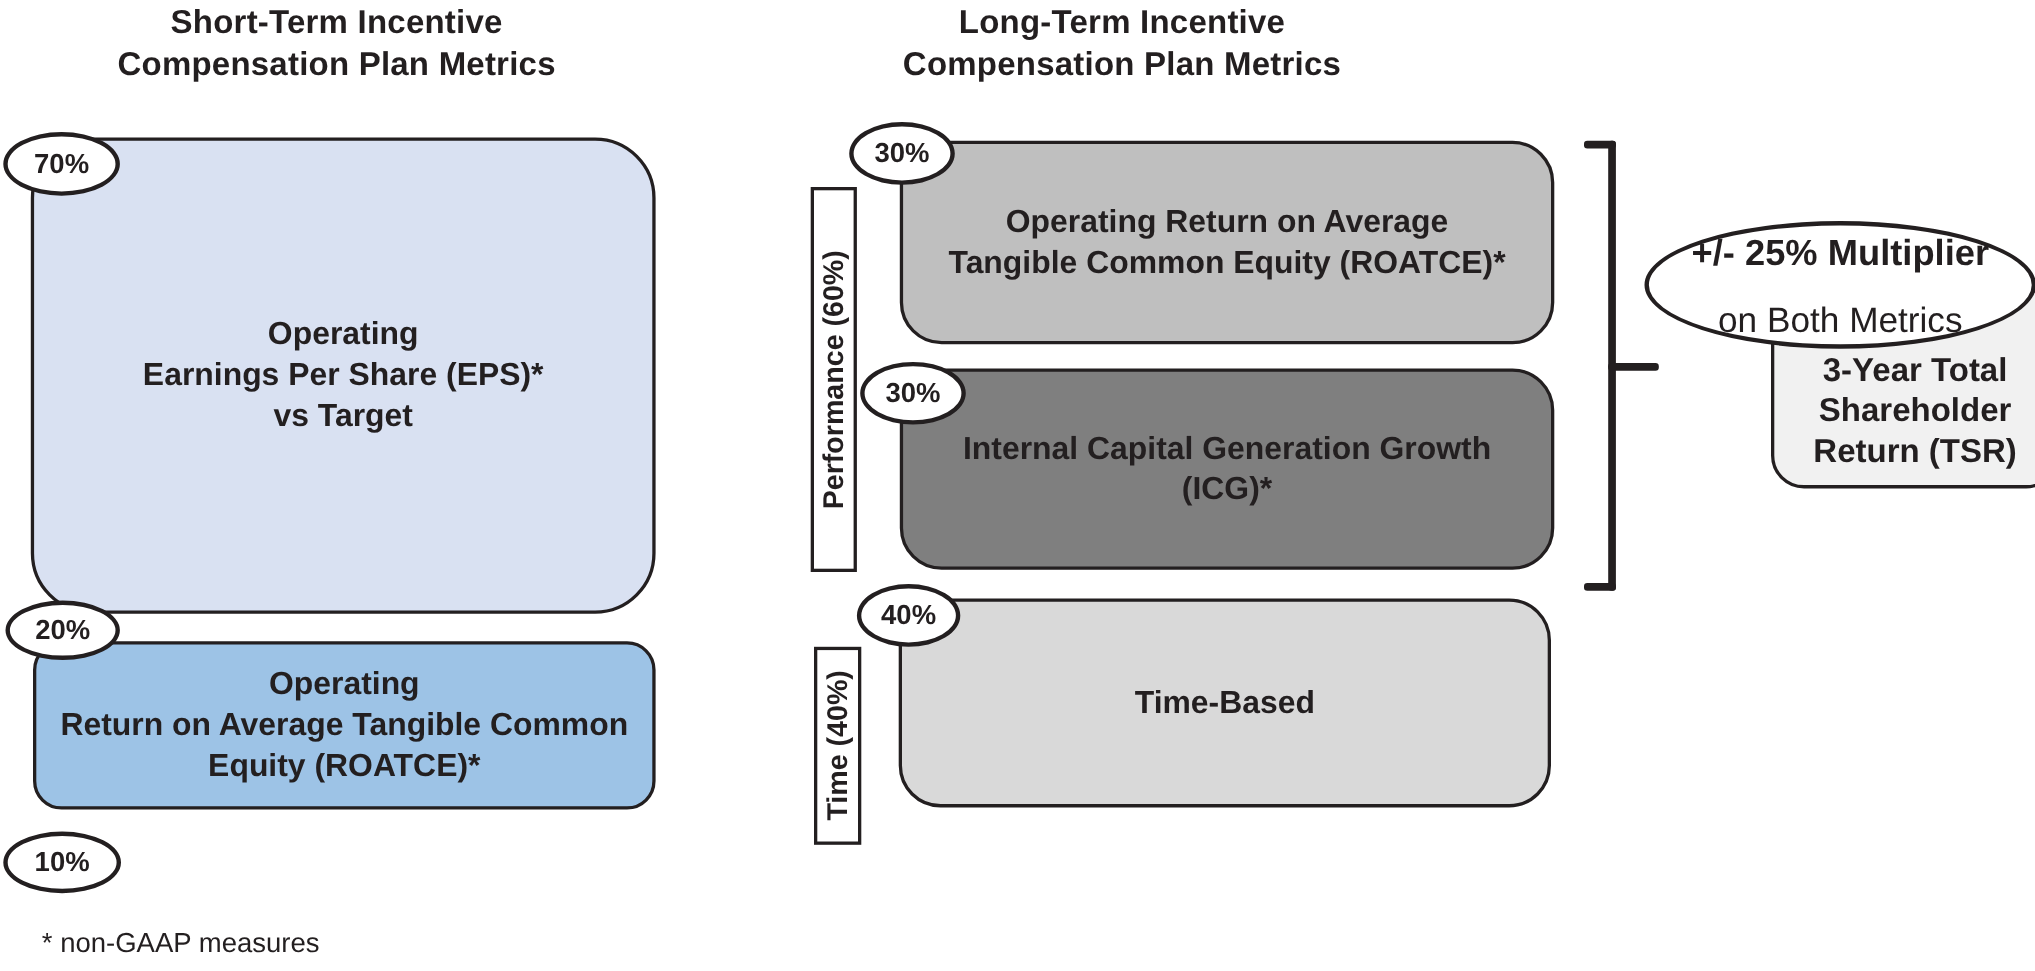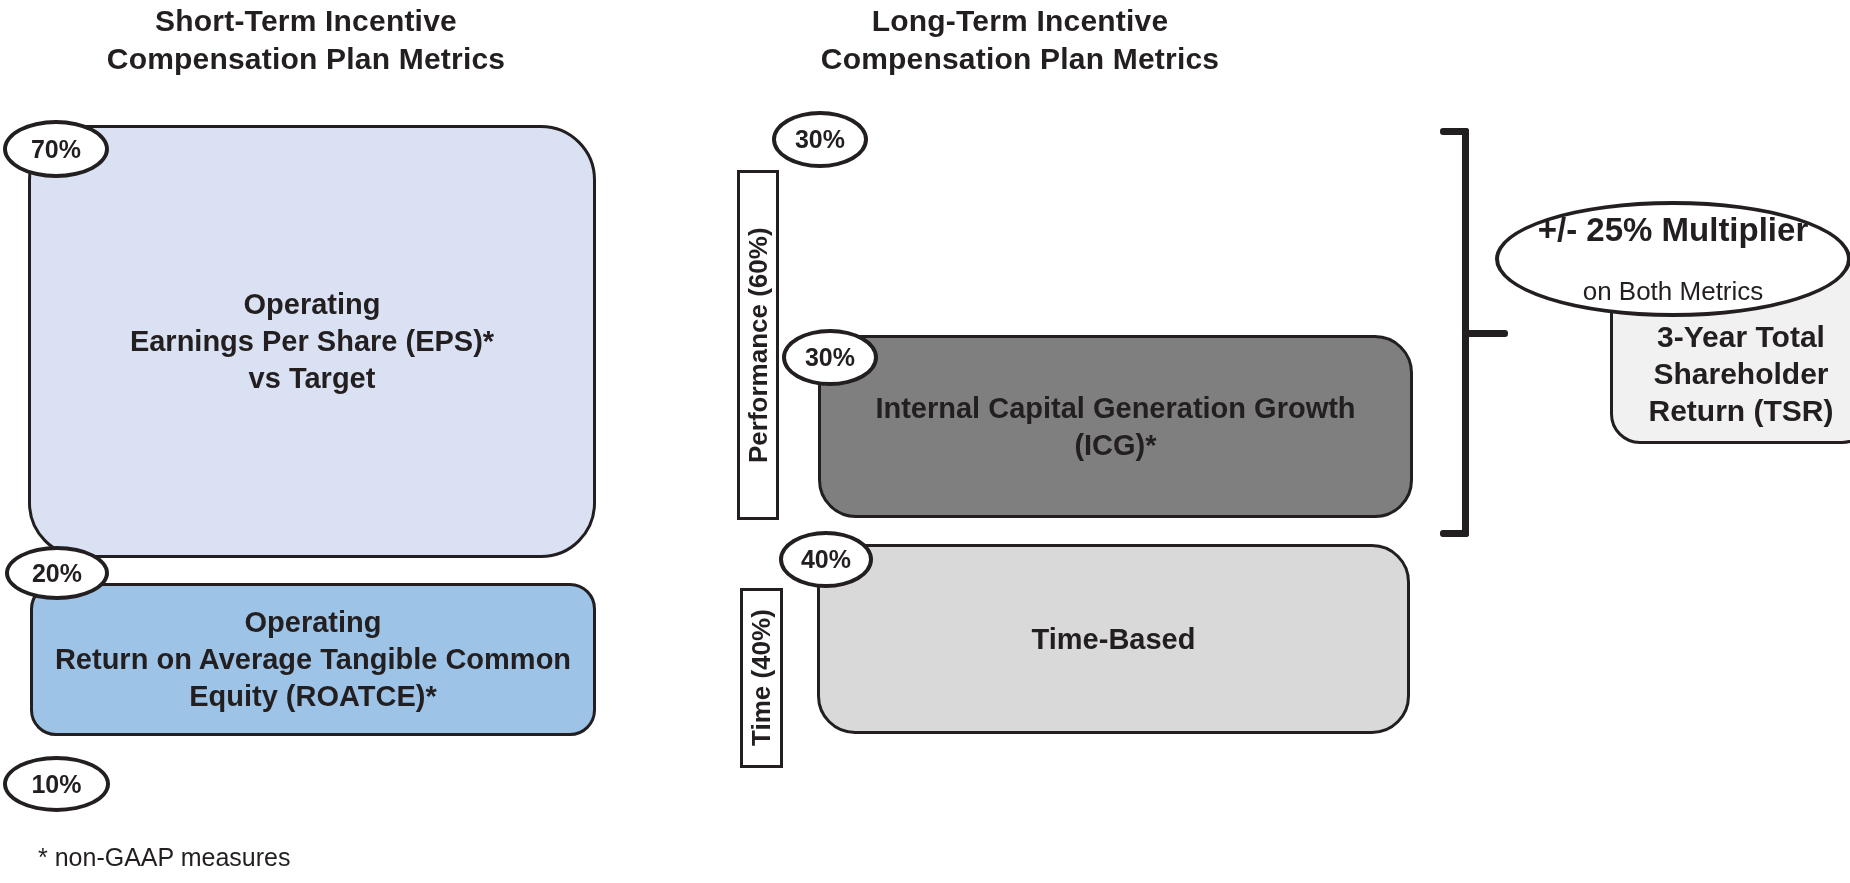--- a/index.html
+++ b/index.html
@@ -45,21 +45,21 @@
     display:flex;align-items:flex-end;justify-content:center;text-align:center;
     padding-bottom:12px;z-index:2;
   }
   #multiplier-ellipse{
     left:1495px;top:201px;width:356px;height:116px;border-radius:50%;
     background:#fff;border:4px solid var(--ink,#231F20);
     display:flex;flex-direction:column;align-items:center;justify-content:center;
     text-align:center;z-index:3;gap:28px;
   }
   #multiplier-title{font-size:33px;font-weight:bold;line-height:36px;}
-  #multiplier-subtitle{font-size:26px;font-weight:normal;line-height:30px;}
+  #multiplier-subtitle{font-size:32px;font-weight:normal;line-height:30px;}
   #tsr-label{font-size:30px;font-weight:bold;line-height:37px;white-space:pre-line;}
 </style>
 </head>
 <body>
 
 <div id="canvas">
 
   <div class="abs title" style="left:0;top:2px;width:580px;margin-left:16px;">Short-Term Incentive
 Compensation Plan Metrics</div>
 
@@ -79,20 +79,24 @@
 
   <div class="abs badge" style="left:3px;top:756px;width:107px;height:56px;">10%</div>
 
   <div class="abs footnote" style="left:38px;top:843px;">* non-GAAP measures</div>
 
   <div class="abs title" style="left:700px;top:2px;width:640px;">Long-Term Incentive
 Compensation Plan Metrics</div>
 
   <div class="abs vaxis" style="left:737px;top:170px;width:42px;height:350px;">Performance (60%)</div>
 
+  <div class="abs metric-box" id="roatce-right-box">
+    <div class="metric-label">Operating Return on Average
+Tangible Common Equity (ROATCE)*</div>
+  </div>
   <div class="abs badge" style="left:772px;top:111px;width:96px;height:57px;">30%</div>
 
   <div class="abs metric-box" id="icg-box">
     <div class="metric-label">Internal Capital Generation Growth
 (ICG)*</div>
   </div>
   <div class="abs badge" style="left:782px;top:329px;width:96px;height:57px;">30%</div>
 
   <div class="abs vaxis" style="left:740px;top:588px;width:43px;height:180px;">Time (40%)</div>
 

